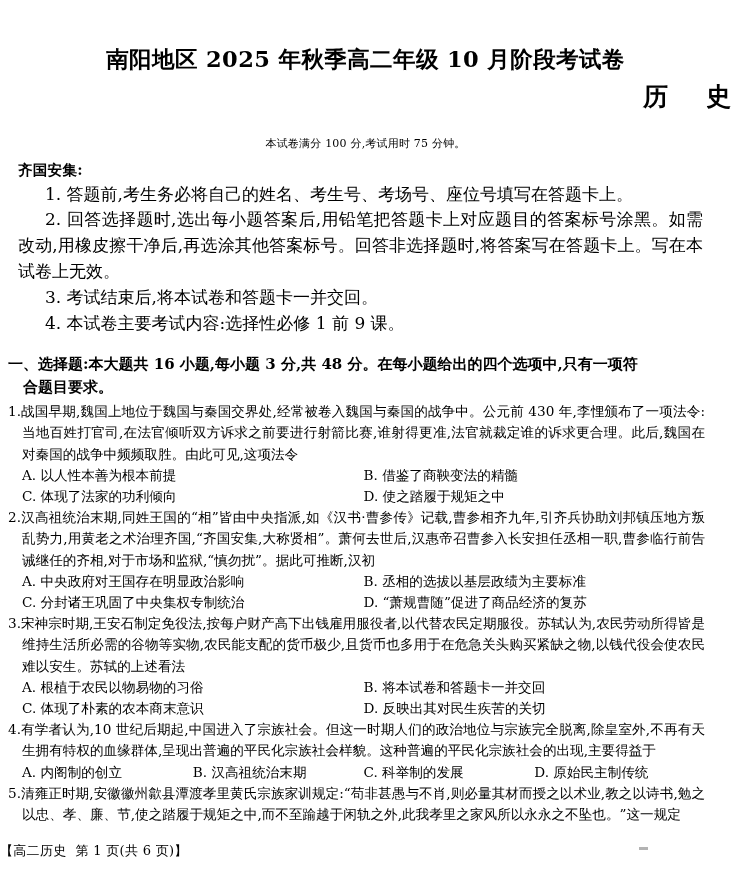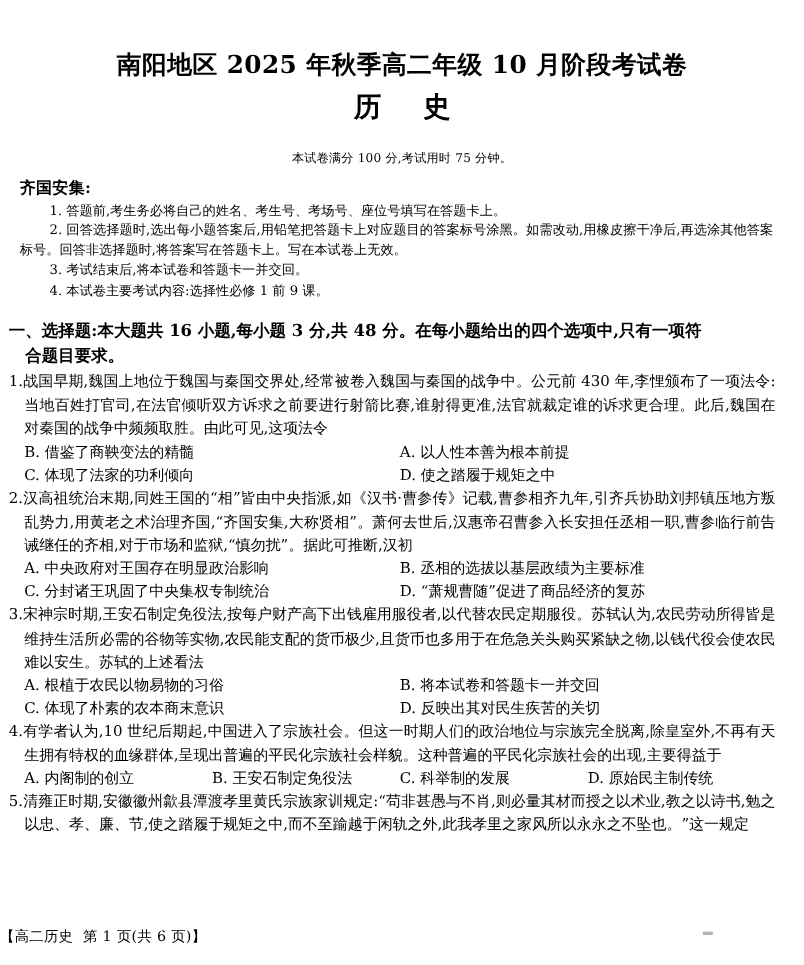--- a/index.html
+++ b/index.html
@@ -27,21 +27,21 @@
   
   .doc-title {
     text-align: center;
     font-size: 22.5px;
     font-weight: bold;
     letter-spacing: 0.4px;
     margin: 45px 0 0 0;
     line-height: 1.25;
   }
   .subject-title {
-    text-align: center;
+    text-align: right;
     font-size: 25px;
     font-weight: bold;
     margin: 8px 0 0 0;
     line-height: 1.3;
   }
   .subject-title .gap {
     display: inline-block;
     width: 38px;
   }
   .exam-info {
@@ -56,21 +56,21 @@
     margin: 10px 0 0 0;
     padding: 0 28px 0 18px;
   }
   .notice-title {
     font-size: 14.5px;
     font-weight: bold;
     margin: 0 0 2px 0;
     letter-spacing: 0.3px;
   }
   .notice-item {
-    font-size: 12px;
+    font-size: 17px;
     line-height: 1.52;
     text-indent: 27px;
     text-align: justify;
     text-justify: inter-ideograph;
     margin: 0;
   }
 
   
   .section-head {
     margin: 16px 0 2px 0;
@@ -170,22 +170,22 @@
     <span>一、选择题:本大题共 16 小题,每小题 3 分,共 48 分。在每小题给出的四个选项中,只有一项符</span>
     <span class="cont">合题目要求。</span>
   </div>
 
   <div class="questions">
 
     <div class="question">
       <p class="q-stem"><span>1.</span><span>战国早期,魏国上地位于魏国与秦国交界处,经常被卷入魏国与秦国的战争中。公元前 430 年,李悝颁布了一项法令:当地百姓打官司,在法官倾听双方诉求之前要进行射箭比赛,谁射得更准,法官就裁定谁的诉求更合理。此后,魏国在对秦国的战争中频频取胜。由此可见,这项法令</span></p>
       <div class="opts">
         <div class="opts-row two">
+          <span class="opt">A. 以人性本善为根本前提</span>
           <span class="opt">B. 借鉴了商鞅变法的精髓</span>
-          <span class="opt">A. 以人性本善为根本前提</span>
         </div>
         <div class="opts-row two">
           <span class="opt">C. 体现了法家的功利倾向</span>
           <span class="opt">D. 使之踏履于规矩之中</span>
         </div>
       </div>
     </div>
 
     <div class="question">
       <p class="q-stem"><span>2.</span><span>汉高祖统治末期,同姓王国的“相”皆由中央指派,如《汉书·曹参传》记载,曹参相齐九年,引齐兵协助刘邦镇压地方叛乱势力,用黄老之术治理齐国,“齐国安集,大称贤相”。萧何去世后,汉惠帝召曹参入长安担任丞相一职,曹参临行前告诫继任的齐相,对于市场和监狱,“慎勿扰”。据此可推断,汉初</span></p>
@@ -213,21 +213,21 @@
           <span class="opt">D. 反映出其对民生疾苦的关切</span>
         </div>
       </div>
     </div>
 
     <div class="question">
       <p class="q-stem"><span>4.</span><span>有学者认为,10 世纪后期起,中国进入了宗族社会。但这一时期人们的政治地位与宗族完全脱离,除皇室外,不再有天生拥有特权的血缘群体,呈现出普遍的平民化宗族社会样貌。这种普遍的平民化宗族社会的出现,主要得益于</span></p>
       <div class="opts">
         <div class="opts-row four">
           <span class="opt">A. 内阁制的创立</span>
-          <span class="opt">B. 王安石制定免役法</span>
+          <span class="opt">B. 汉高祖统治末期</span>
           <span class="opt">C. 科举制的发展</span>
           <span class="opt">D. 原始民主制传统</span>
         </div>
       </div>
     </div>
 
     <div class="question">
       <p class="q-stem"><span>5.</span><span>清雍正时期,安徽徽州歙县潭渡孝里黄氏宗族家训规定:“苟非甚愚与不肖,则必量其材而授之以术业,教之以诗书,勉之以忠、孝、廉、节,使之踏履于规矩之中,而不至踰越于闲轨之外,此我孝里之家风所以永永之不坠也。”这一规定</span></p>
     </div>
 

